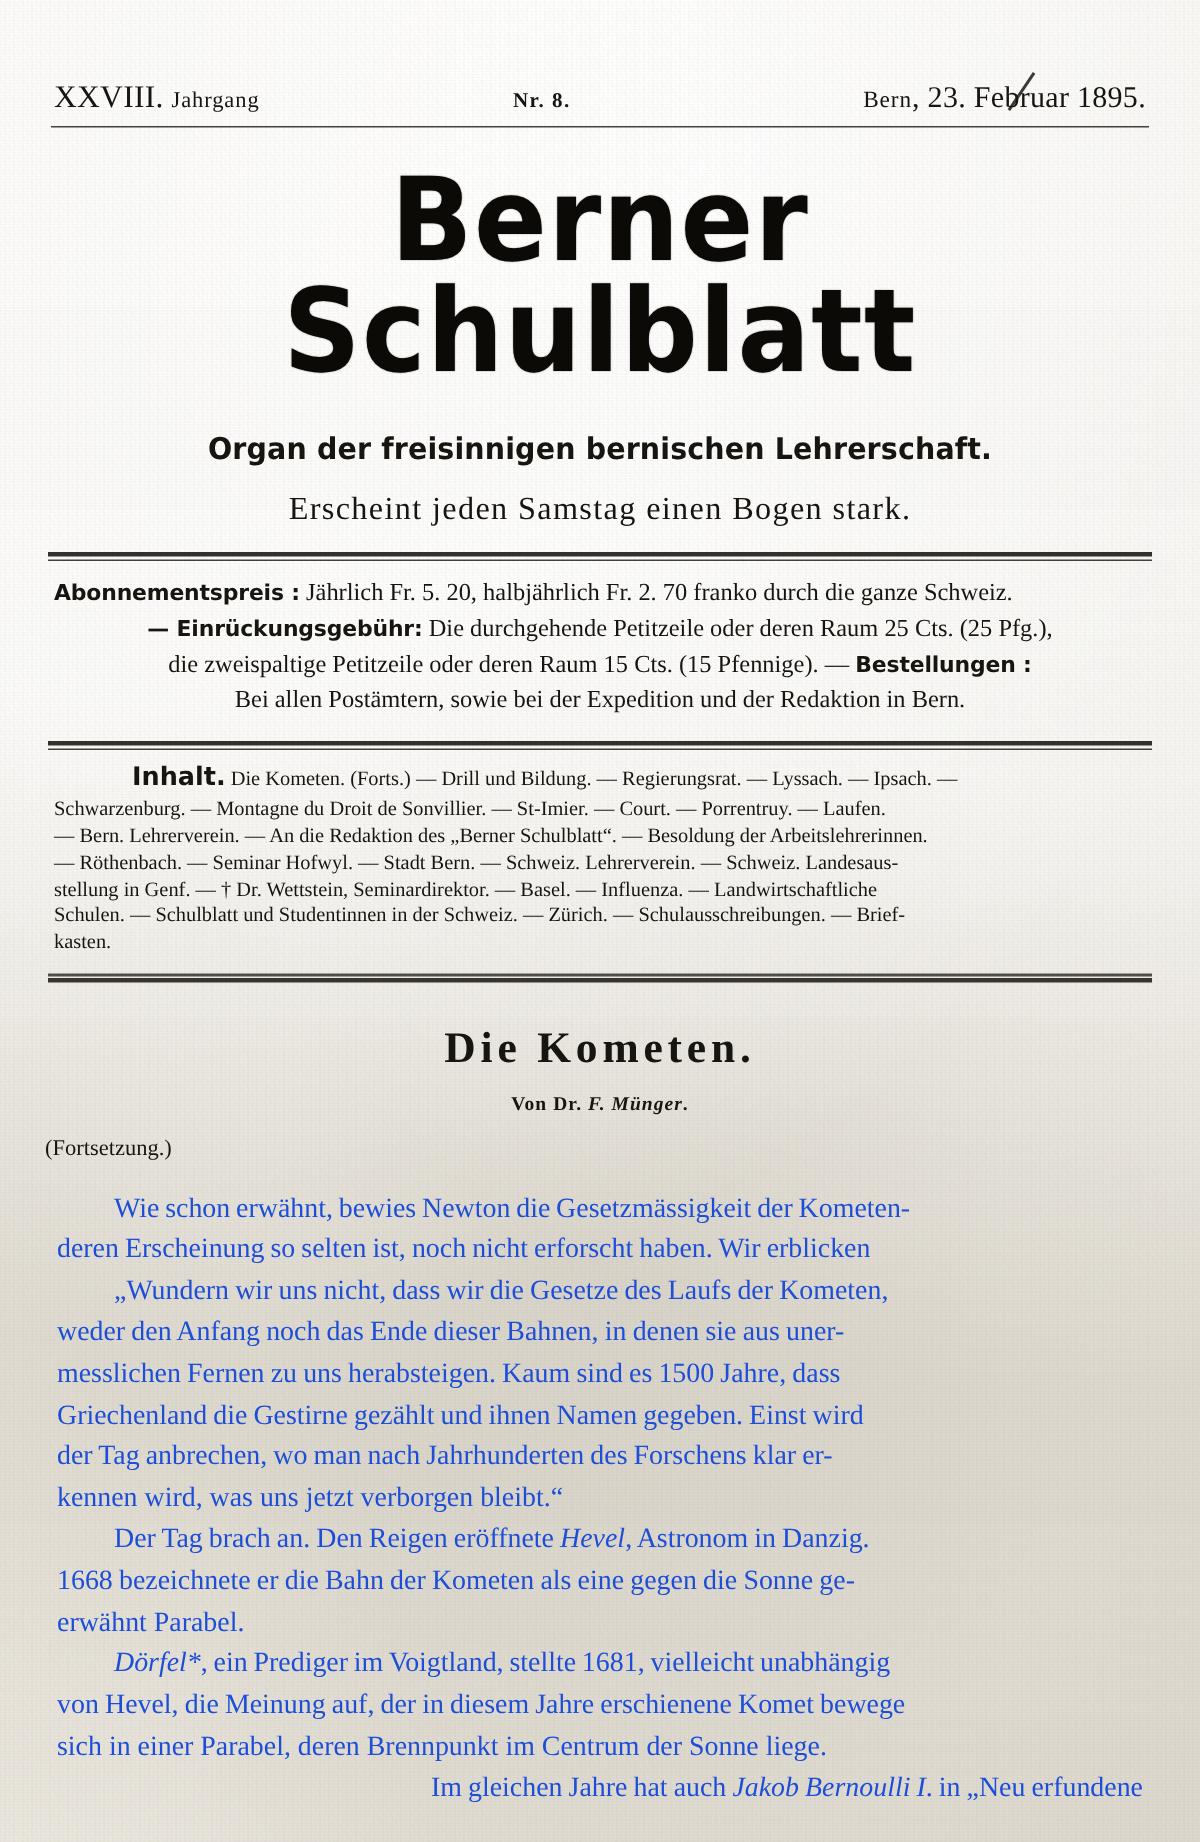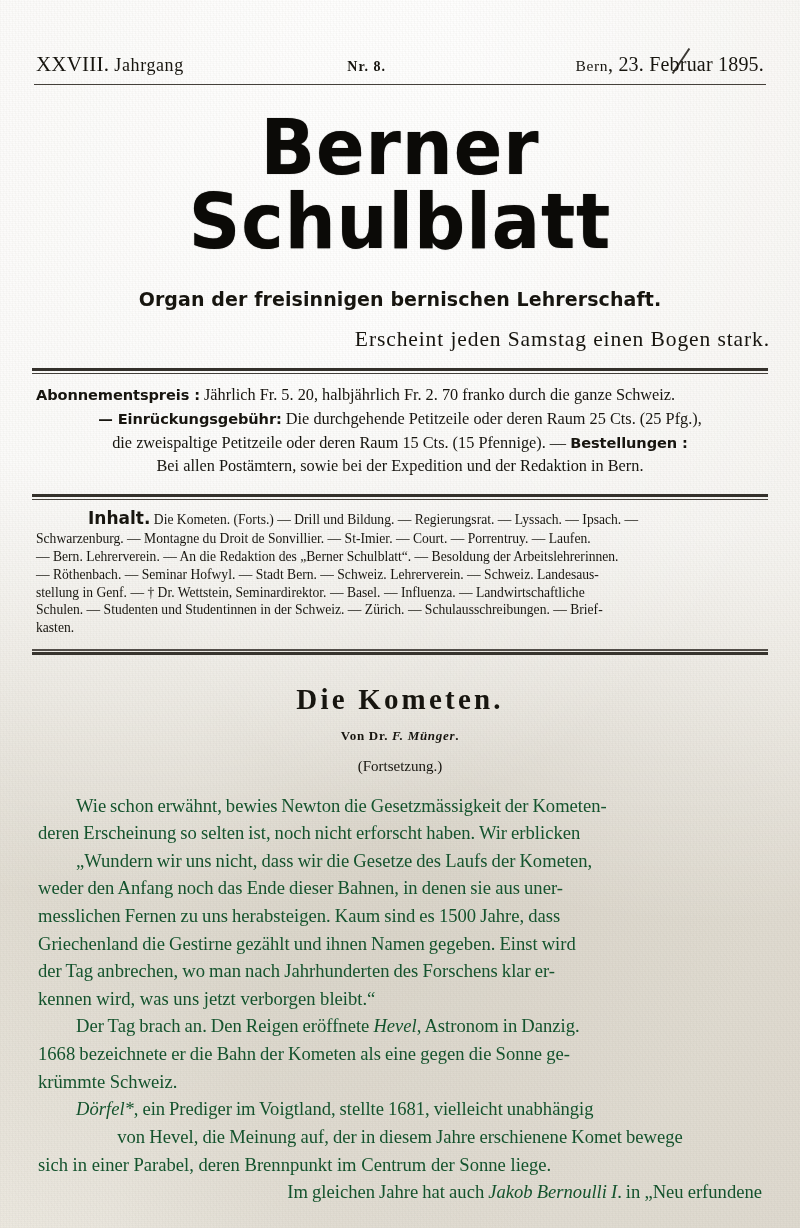--- a/index.html
+++ b/index.html
@@ -51,21 +51,21 @@
     display: flex;
     align-items: baseline;
     justify-content: space-between;
     padding: 52px 6px 0 6px;
     font-size: 20px;
     letter-spacing: .2px;
     white-space: nowrap;
   }
   .jahrgang .roman { font-size: 21px; }
   .jahrgang .smallcaps {
-    font-size: 18px;
+    font-size: 15px;
     letter-spacing: .6px;
   }
   .nummer {
     font-family: "Liberation Serif", serif;
     font-weight: bold;
     font-size: 14px;
     letter-spacing: 1px;
     margin-left: -26px;
   }
   .ort { font-size: 20px; }
@@ -94,21 +94,21 @@
   .subtitle1 {
     text-align: center;
     font-family: "DejaVu Sans", sans-serif;
     font-weight: bold;
     font-size: 20px;
     letter-spacing: .1px;
     margin-top: 28px;
     transform: scaleX(.95);
   }
   .subtitle2 {
-    text-align: right;
+    text-align: center;
     font-family: "Liberation Serif", serif;
     font-size: 21.5px;
     letter-spacing: .9px;
     margin-top: 16px;
   }
 
   
   .rule-double {
     margin: 16px 2px 0 2px;
   }
@@ -172,31 +172,31 @@
   }
   .art-author {
     text-align: center;
     font-size: 13px;
     letter-spacing: .7px;
     margin-top: 12px;
     font-weight: bold;
   }
   .art-author i { font-style: italic; }
   .art-note {
-    text-align: center;
+    text-align: left;
     font-size: 15px;
     margin-top: 14px;
   }
 
   
   .body-text {
     margin: 17px 8px 12px 8px;
     font-size: 18.6px;
     line-height: 1.485;
-    color: #14532d;
+    color: #1d4ed8;
   }
   .body-text .ln {
     display: block;
     white-space: nowrap;
   }
   .body-text .ln.ind { text-indent: 38px; }
   .body-text i { font-style: italic; }
   .body-text .para { margin: 0; }
   .body-text .para + .para { margin-top: 0; }
 
@@ -252,21 +252,21 @@
     <div class="bar"></div>
     <div class="hair"></div>
   </div>
 
   <div class="inhalt">
     <span class="ln first" style="display: block; transform-origin: left center; transform: scaleX(1);"><span class="lbl">Inhalt.</span><span> Die Kometen. (Forts.) — Drill und Bildung. — Regierungsrat. — Lyssach. — Ipsach. —</span></span>
     <span class="ln" style="display: block; transform-origin: left center; transform: scaleX(1);">Schwarzenburg. — Montagne du Droit de Sonvillier. — St-Imier. — Court. — Porrentruy. — Laufen.</span>
     <span class="ln" style="display: block; transform-origin: left center; transform: scaleX(1);">— Bern. Lehrerverein. — An die Redaktion des „Berner Schulblatt“. — Besoldung der Arbeitslehrerinnen.</span>
     <span class="ln" style="display: block; transform-origin: left center; transform: scaleX(1);">— Röthenbach. — Seminar Hofwyl. — Stadt Bern. — Schweiz. Lehrerverein. — Schweiz. Landesaus-</span>
     <span class="ln" style="display: block; transform-origin: left center; transform: scaleX(1);">stellung in Genf. — † Dr. Wettstein, Seminardirektor. — Basel. — Influenza. — Landwirtschaftliche</span>
-    <span class="ln" style="display: block; transform-origin: left center; transform: scaleX(1);">Schulen. — Studenten und Studentinnen in der Schweiz. — Zürich. — Schulausschreibungen. — Brief-</span>
+    <span class="ln" style="display: block; transform-origin: left center; transform: scaleX(1);">Schulen. — Schulblatt und Studentinnen in der Schweiz. — Zürich. — Schulausschreibungen. — Brief-</span>
     <span class="ln" style="display: block; transform-origin: left center; transform: scaleX(1); font-family: Liberation Serif, serif;">kasten.</span>
   </div>
 
   <div class="rule-double2">
     <div class="hair-a"></div>
     <div class="hair-b"></div>
   </div>
 
   <div class="art-title">Die Kometen.</div>
   <div class="art-author">
@@ -283,25 +283,25 @@
         <span class="ln ind" style="word-spacing: -0.55px;"><span>„Wundern wir uns nicht, dass wir die Gesetze des Laufs der Kometen,</span></span>
         <span class="ln" style="word-spacing: -0.5px;"><span>weder den Anfang noch das Ende dieser Bahnen, in denen sie aus uner-</span></span>
         <span class="ln" style="word-spacing: -0.55px;"><span>messlichen Fernen zu uns herabsteigen.  Kaum sind es 1500 Jahre, dass</span></span>
         <span class="ln" style="word-spacing: -0.6px;"><span>Griechenland die Gestirne gezählt und ihnen Namen gegeben.  Einst wird</span></span>
         <span class="ln" style="word-spacing: -0.6px;"><span>der Tag anbrechen, wo man nach Jahrhunderten des Forschens klar er-</span></span>
         <span class="ln"><span>kennen wird, was uns jetzt verborgen bleibt.“</span></span>
       </div>
       <div class="para">
         <span class="ln ind" style="word-spacing: -0.6px;"><span>Der Tag brach an. Den Reigen eröffnete </span><i>Hevel</i><span>, Astronom in Danzig.</span></span>
         <span class="ln" style="word-spacing: -0.5px;"><span>1668 bezeichnete er die Bahn der Kometen als eine gegen die Sonne ge-</span></span>
-        <span class="ln"><span>krümmte Schweiz.</span></span>
+        <span class="ln"><span>erwähnt Parabel.</span></span>
       </div>
       <div class="para">
         <span class="ln ind" style="word-spacing: -0.75px;"><i>Dörfel*</i><span>, ein Prediger im Voigtland, stellte 1681, vielleicht unabhängig</span></span>
-        <span class="ln" style="word-spacing: -0.55px; text-align: center;"><span>von Hevel, die Meinung auf, der in diesem Jahre erschienene Komet bewege</span></span>
+        <span class="ln" style="word-spacing: -0.55px;"><span>von Hevel, die Meinung auf, der in diesem Jahre erschienene Komet bewege</span></span>
         <span class="ln"><span>sich in einer Parabel, deren Brennpunkt im Centrum der Sonne liege.</span></span>
       </div>
       <div class="para">
         <span class="ln ind" style="word-spacing: -0.6px; text-align: right;"><span>Im gleichen Jahre hat auch </span><i>Jakob Bernoulli I</i><span>. in „Neu erfundene</span></span>
         <span class="ln"></span>
       </div>
     </div>
 
 </div>
 

